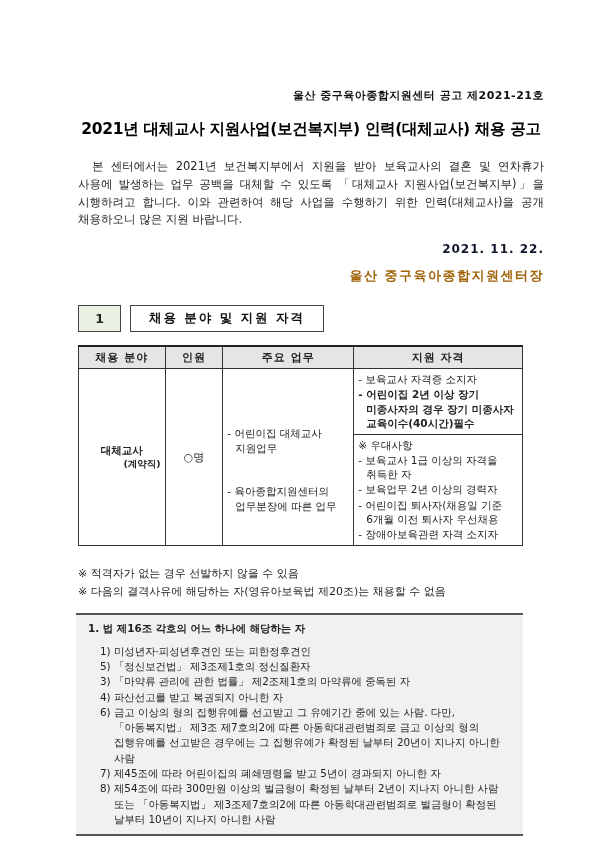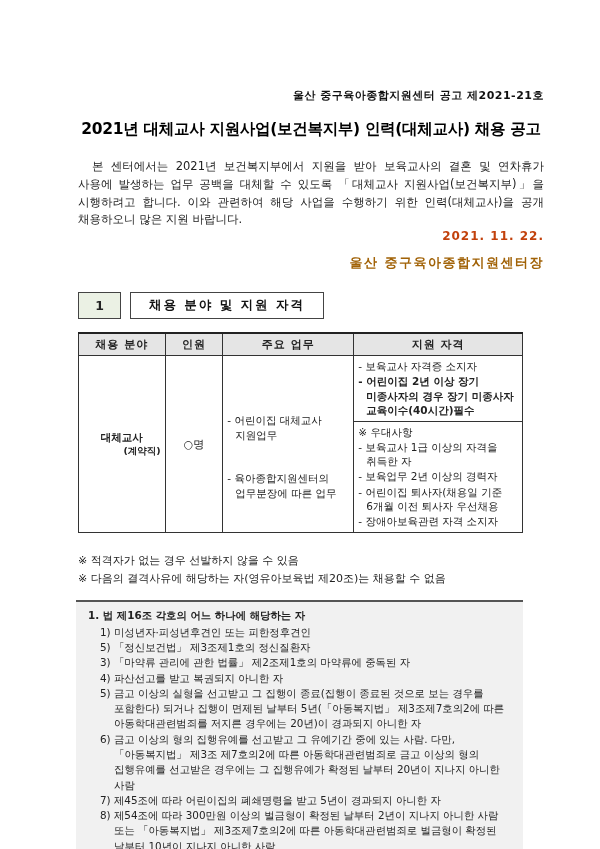--- a/index.html
+++ b/index.html
@@ -33,25 +33,26 @@
   .body-paragraph {
     margin-top: 18px;
     font-size: 11.5px;
     line-height: 1.55;
     text-align: justify;
     text-indent: 14px;
     word-break: keep-all;
     color: #222;
   }
   .doc-date {
+    margin-top: 13px;
     text-align: right;
     font-size: 12px;
     font-weight: bold;
     letter-spacing: 1px;
-    color: #c2410c;
+    color: #0f172a;
   }
   .doc-signer {
     margin-top: 11px;
     text-align: right;
     font-size: 13px;
     font-weight: bold;
     letter-spacing: 1.5px;
     color: #a16207;
   }
   .section-header {
@@ -119,21 +120,21 @@
     margin-left: -2px;
     background: #f1f1f1;
     border-top: 2px solid #555;
     border-bottom: 2px solid #555;
     padding: 6px 10px 7px 12px;
     font-size: 10.4px;
     line-height: 1.47;
     color: #222;
     word-break: keep-all;
   }
-  .disq-title { font-weight: bold; margin-bottom: 1px; }
+  .disq-title { font-weight: bold; margin-bottom: 7px; }
   .disq-sub { padding-left: 26px; text-indent: -14px; }
 </style>
 </head>
 <body>
 
 <div class="page">
 
   <div class="doc-number">울산 중구육아종합지원센터 공고 제2021-21호</div>
 
   <h1 class="doc-title">2021년 대체교사 지원사업(보건복지부) 인력(대체교사) 채용 공고</h1>
@@ -196,20 +197,19 @@
     <div class="note-line">※ 적격자가 없는 경우 선발하지 않을 수 있음</div>
     <div class="note-line">※ 다음의 결격사유에 해당하는 자(영유아보육법 제20조)는 채용할 수 없음</div>
   </div>
 
   <div class="disq-box">
     <div class="disq-title">1. 법 제16조 각호의 어느 하나에 해당하는 자</div>
     <div class="disq-sub">1) 미성년자·피성년후견인 또는 피한정후견인</div>
     <div class="disq-sub">5) 「정신보건법」 제3조제1호의 정신질환자</div>
     <div class="disq-sub">3) 「마약류 관리에 관한 법률」 제2조제1호의 마약류에 중독된 자</div>
     <div class="disq-sub">4) 파산선고를 받고 복권되지 아니한 자</div>
-    <div class="disq-sub">5) 금고 이상의 실형을 선고받고 그 집행이 종료(집행이 종료된 것으로 보는 경우를 포함한다) 되거나 집행이 면제된 날부터 5년(「아동복지법」 제3조제7호의2에 따른 아동학대관련범죄를 저지른 경우에는 20년)이 경과되지 아니한 자</div>
     <div class="disq-sub">6) 금고 이상의 형의 집행유예를 선고받고 그 유예기간 중에 있는 사람. 다만, 「아동복지법」 제3조 제7호의2에 따른 아동학대관련범죄로 금고 이상의 형의 집행유예를 선고받은 경우에는 그 집행유예가 확정된 날부터 20년이 지나지 아니한 사람</div>
     <div class="disq-sub">7) 제45조에 따라 어린이집의 폐쇄명령을 받고 5년이 경과되지 아니한 자</div>
     <div class="disq-sub">8) 제54조에 따라 300만원 이상의 벌금형이 확정된 날부터 2년이 지나지 아니한 사람 또는 「아동복지법」 제3조제7호의2에 따른 아동학대관련범죄로 벌금형이 확정된 날부터 10년이 지나지 아니한 사람</div>
 
   </div>
 
 </div>
 
 </body></html>

